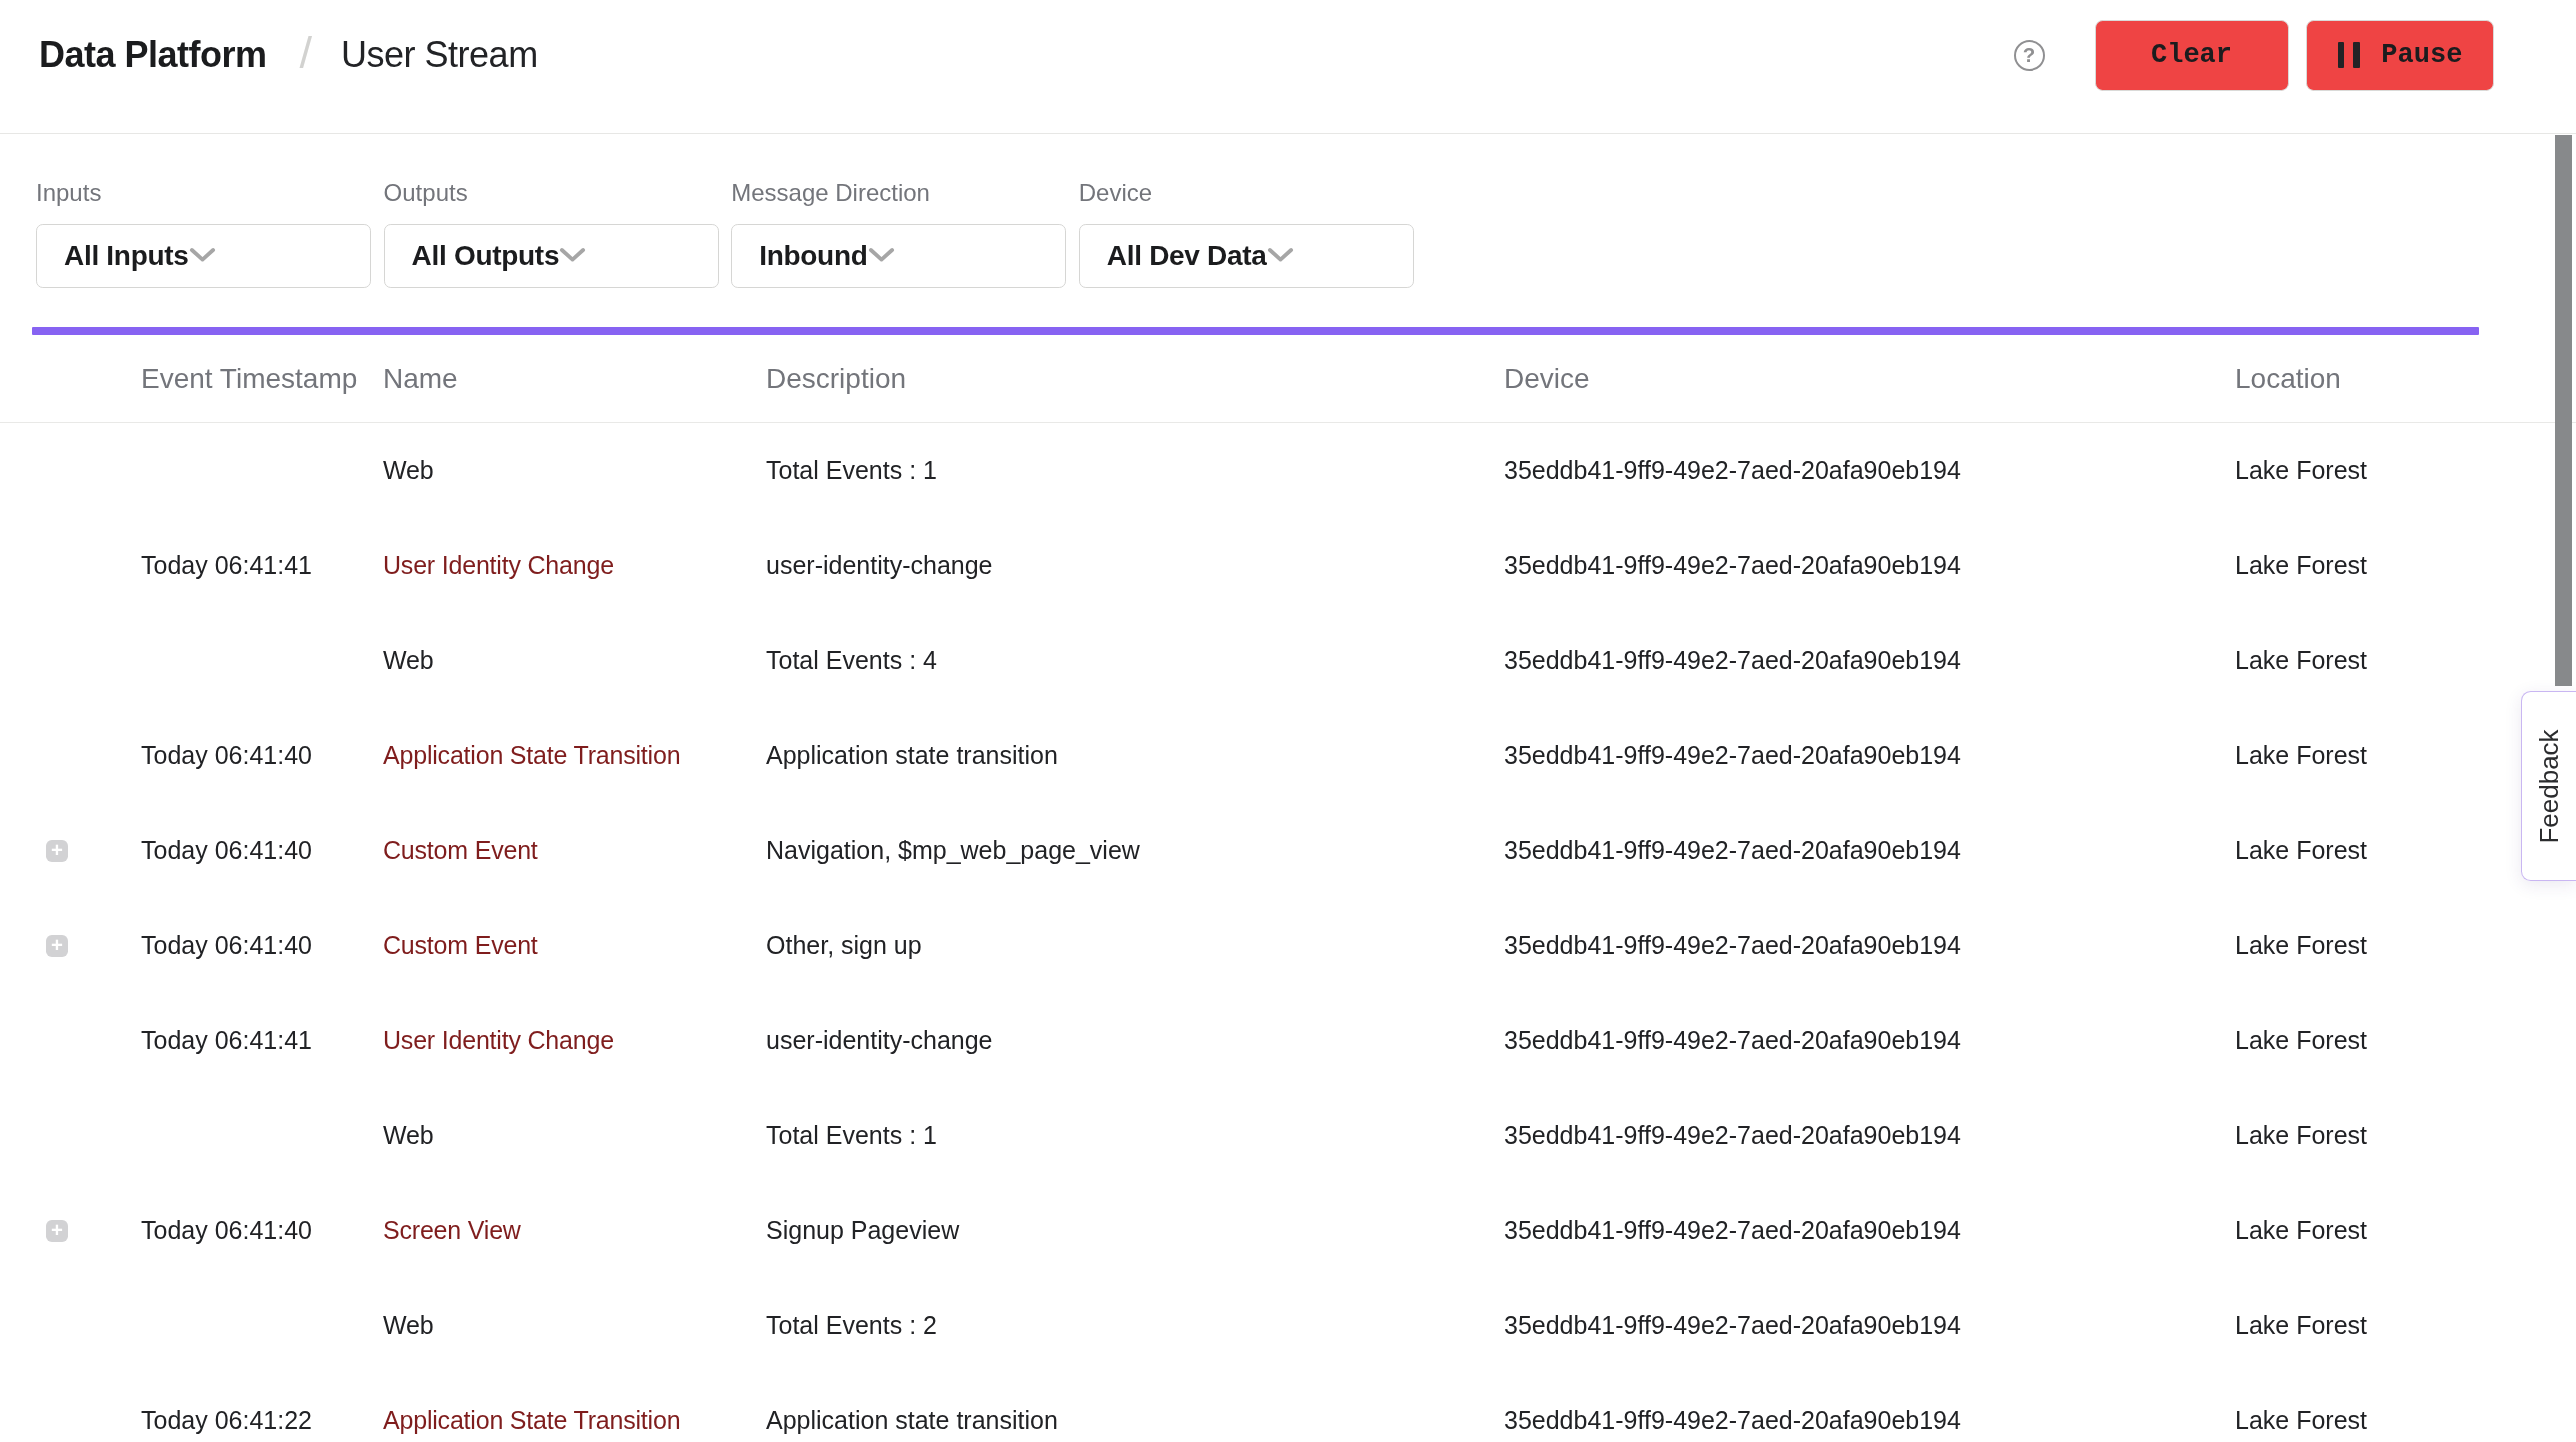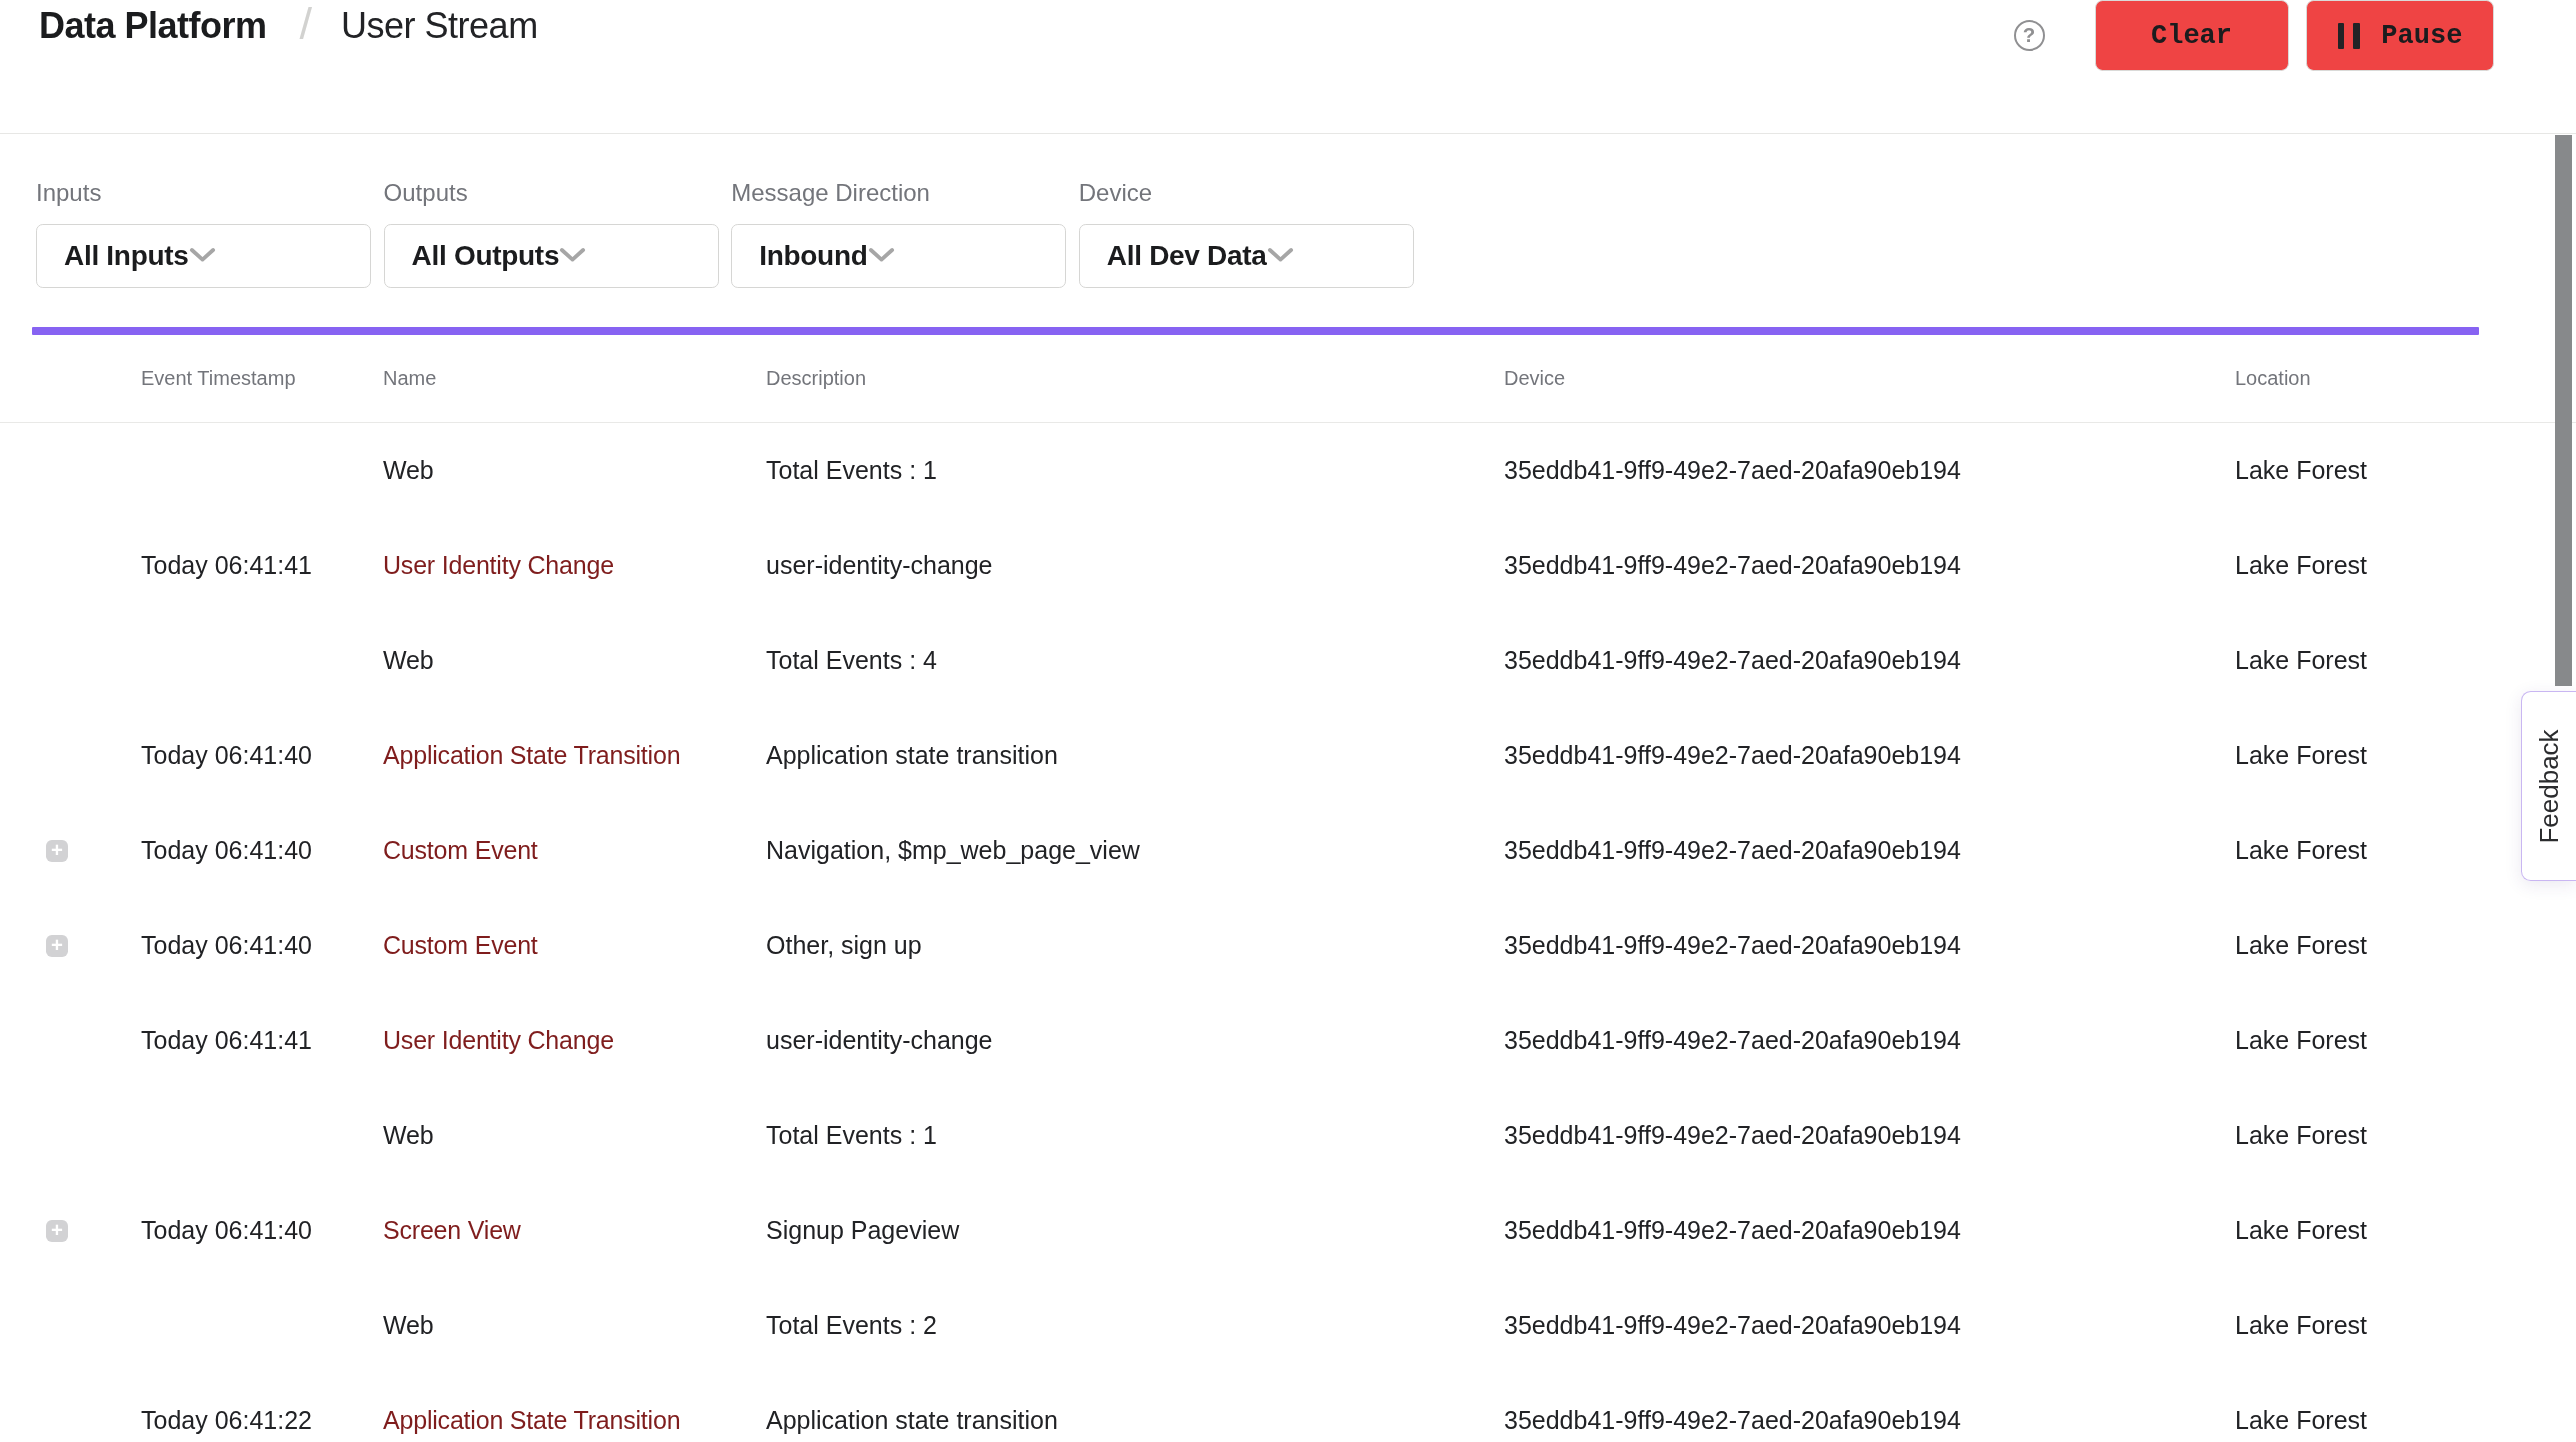--- a/index.html
+++ b/index.html
@@ -4,21 +4,21 @@
 <style>
   * { margin:0; padding:0; box-sizing:border-box; }
   html,body { background:#fff; }
   body { font-family:"Liberation Sans","DejaVu Sans",sans-serif; color:#1e1f21; }
 
   .app { position:relative; width:2576px; height:1442px; background:#fff; overflow:hidden; }
 
   
   .top-header {
     height:134px; border-bottom:1.9px solid #e7e7e5;
-    display:flex; align-items:flex-start; justify-content:space-between;
+    display:flex; align-items:center; justify-content:space-between;
     padding:0 82px 23px 39px;
   }
   .breadcrumb { display:flex; align-items:center; }
   .crumb-root { font-size:36px; font-weight:700; color:#1b1c1e; letter-spacing:-0.5px; cursor:pointer; }
   .crumb-sep  { font-size:45px; font-weight:300; color:#d2d2d0; margin:0 29px 0 33px; transform:translateY(-1.9px); }
   .crumb-current { font-size:36px; font-weight:400; color:#222326; letter-spacing:-0.5px; }
 
   .header-actions { display:flex; align-items:center; }
   .help-btn {
     width:31px; height:31px; border:2.9px solid #909092; border-radius:50%;
@@ -51,21 +51,21 @@
 
   
   .accent-bar {
     margin:39px 0 0 32px; width:2447px; height:8.7px;
     background:var(--accent-purple,#8763f2); border-radius:1px;
   }
 
   
   .grid { display:grid; grid-template-columns:141px 242px 383px 738px 731px 1fr; align-items:center; }
   .thead { height:88px; border-bottom:1.9px solid #e9e9e7; }
-  .thead .th { font-size:20px; font-weight:400; color:#73757b; padding-right:19.4px; }
+  .thead .th { font-size:28px; font-weight:400; color:#73757b; padding-right:19.4px; }
 
   .trow { height:95px; cursor:pointer; }
   .cell { font-size:25px; color:#212225; padding-right:23px; overflow:hidden; white-space:nowrap; }
   .cell.name { font-weight:400; letter-spacing:-0.2px; }
   .trow.bold .cell.name { font-weight:400; color:#7f1d1d; }
 
   .c-exp { display:flex; align-items:center; padding-left:46px; }
   .expander {
     width:22px; height:22px; border:none; border-radius:5.8px; background:#d2d2d4;
     color:#fff; font-size:20.4px; font-weight:700; line-height:20.4px;

